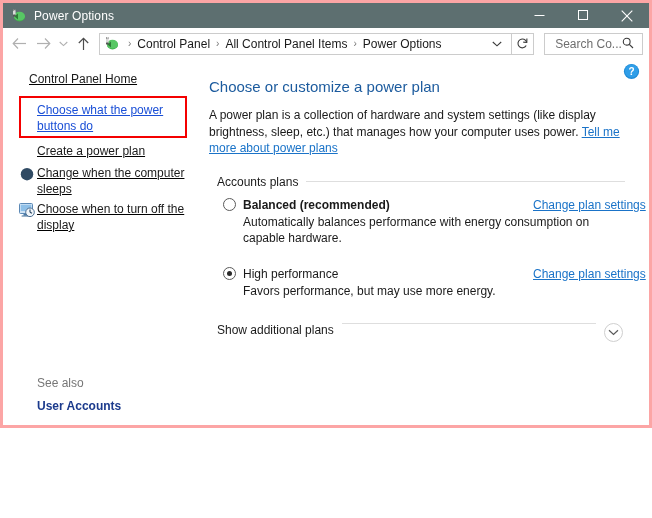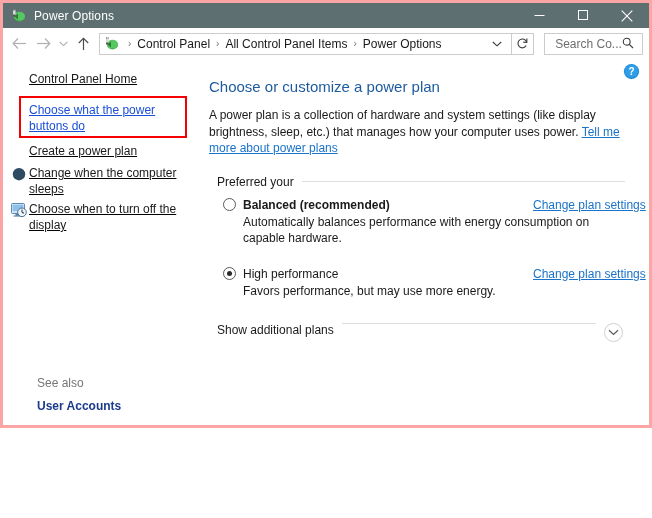--- a/index.html
+++ b/index.html
@@ -190,21 +190,21 @@
     font-size: 12px;
     color: #1a1a1a;
     padding-left: 26px;
     margin-bottom: 15px;
     line-height: 16px;
   }
 
   .side-item {
     display: flex;
     align-items: flex-start;
-    padding-left: 8px;
+    padding-left: 16px;
     margin-bottom: 4px;
     min-height: 18px;
   }
 
   .side-icon {
     width: 16px;
     height: 16px;
     flex: 0 0 16px;
     margin-right: 2px;
     margin-top: 1px;
@@ -577,21 +577,21 @@
         </svg>
       </div>
 
       <div id="content-heading">Choose or customize a power plan</div>
 
       <div id="content-desc">
         <span>A power plan is a collection of hardware and system settings (like display brightness, sleep, etc.) that manages how your computer uses power. </span><a href="#">Tell me more about power plans</a>
       </div>
 
       <div class="group-head">
-        <span>Preferred your</span>
+        <span>Accounts plans</span>
         <span class="rule"></span>
       </div>
 
       <div class="plan">
         <div class="plan-row">
           <span class="radio"></span>
           <span class="plan-name bold">Balanced (recommended)</span>
           <a href="#" class="plan-link">Change plan settings</a>
         </div>
         <div class="plan-desc">Automatically balances performance with energy consumption on capable hardware.</div>

